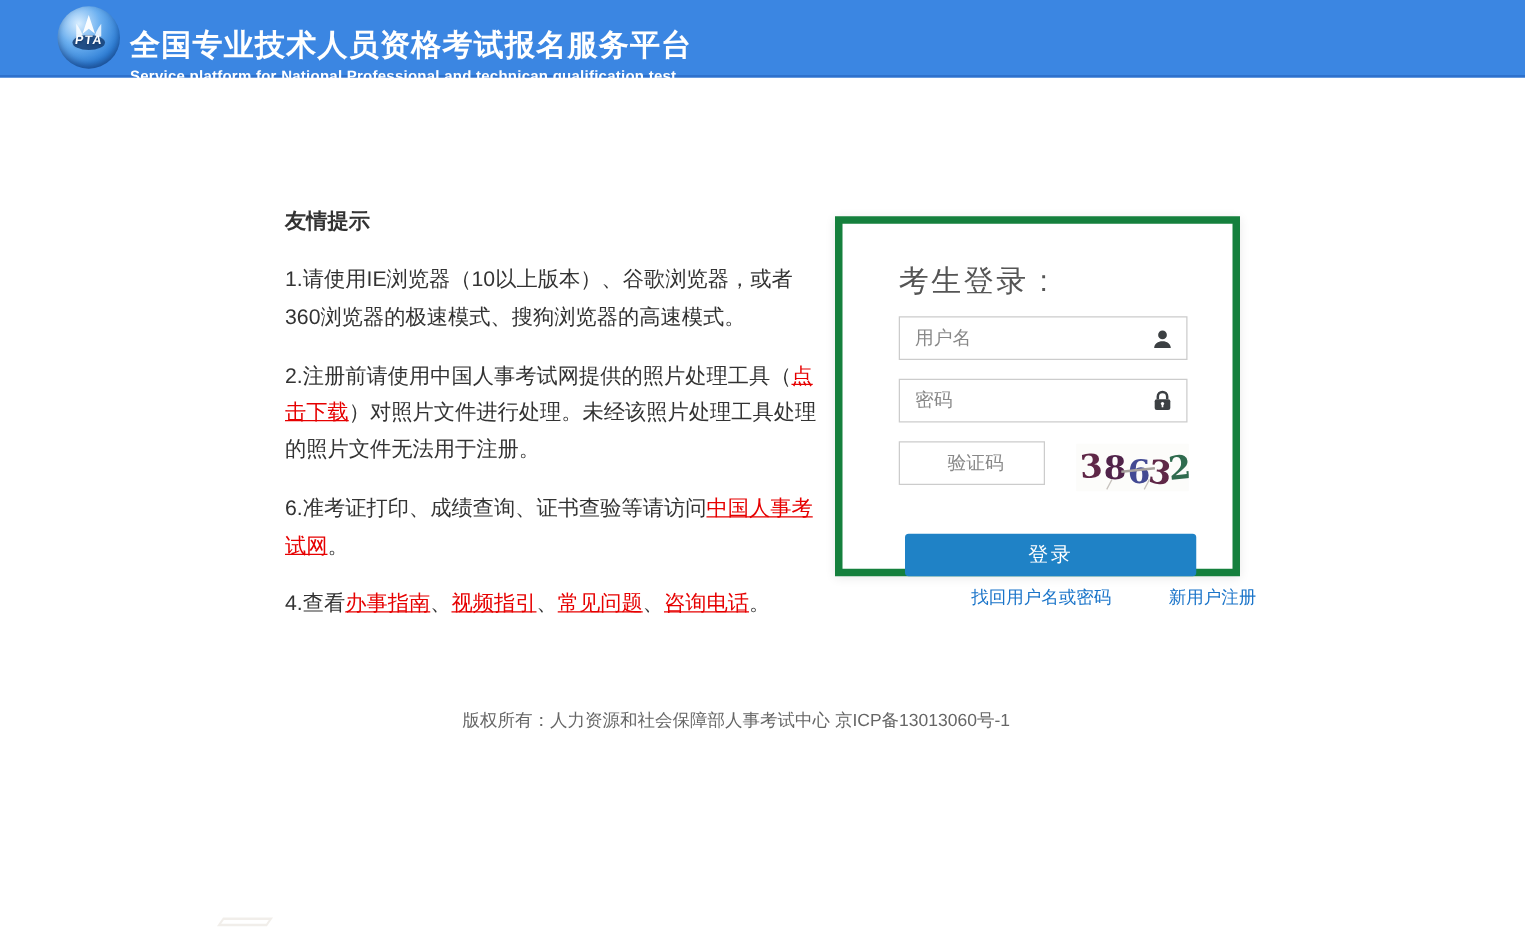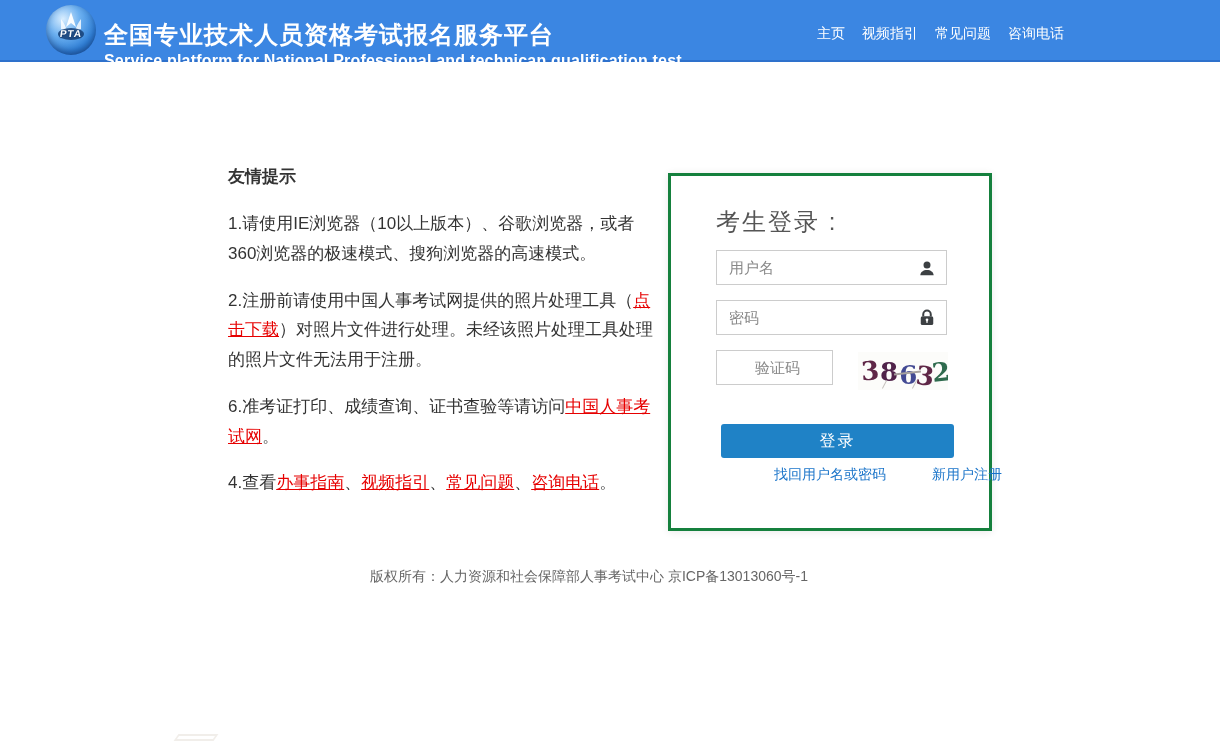--- a/index.html
+++ b/index.html
@@ -13,33 +13,33 @@
            display:flex; align-items:center; padding-left:46px; }
   .logo { width:50px; height:50px; border-radius:50%; position:relative; flex:0 0 auto;
           background:radial-gradient(circle at 34% 28%, #d9eeff 0%, #6cb0f0 35%, #2f7fd6 68%, #1b5fae 100%);
           box-shadow:inset 0 -3px 6px rgba(0,0,40,.35); }
   .logo svg { position:absolute; left:0; top:0; }
   .logo-label { position:absolute; left:50%; top:56%; transform:translate(-50%,-50%) skewX(-8deg);
                 font-size:10px; font-weight:bold; color:#fff; letter-spacing:1px;
                 text-shadow:0 1px 2px #143a6b; }
   .titles { margin-left:8px; color:#fff; }
   .title { font-size:24px; font-weight:bold; letter-spacing:1px; line-height:1.2;margin-top:31px; }
-  .subtitle { font-size:16px; font-weight:bold; margin-top:3px; letter-spacing:.2px; }
+  .subtitle { font-size:12px; font-weight:bold; margin-top:3px; letter-spacing:.2px; }
   nav { position:absolute; right:156px; top:25px; display:flex; gap:17px; }
   nav a { color:#fff; font-size:14px; text-decoration:none; cursor:pointer; white-space:nowrap; }
 
   
   .tips { position:absolute; left:228px; top:165px; width:432px; color:#333; }
   .tips h2 { font-size:17px; font-weight:bold; color:#333; margin-bottom:21px; }
   .tips p { font-size:17px; line-height:1.75; margin-bottom:17px; color:#333; }
   a.red { color:#e60000; text-decoration:underline; cursor:pointer; }
 
   
-  .login-panel { position:absolute; left:668px; top:173px; width:324px; height:358px;
-                 background:#fff; border:3px solid #15803d;
+  .login-panel { position:absolute; left:668px; top:173px; width:324px; height:288px;
+                 background:#fff; border:6px solid #15803d;
                  box-shadow:0 1px 8px rgba(0,0,0,.09); }
   .login-panel h3 { position:absolute; left:45px; top:30px; font-size:24px; font-weight:400;
                     color:#555; letter-spacing:2px; }
   .field { position:absolute; left:45px; width:231px; height:35px; }
   .field input { width:100%; height:100%; border:1px solid #ccc; padding:0 36px 0 12px;
                  font-size:15px; color:#555; outline:none;
                  font-family:"Liberation Sans","DejaVu Sans",sans-serif; }
   .field input::placeholder { color:#888; opacity:1; }
   .field.small { width:117px; }
   .field.small input { padding-right:12px;padding-left:38px; }
@@ -93,26 +93,20 @@
         <path d="M15 14 C18 18 20 22 21 26 L15 24 Z" fill="#ffffff" opacity="0.8"></path>
         <path d="M35 14 C32 18 30 22 29 26 L35 24 Z" fill="#ffffff" opacity="0.8"></path>
         <ellipse cx="25" cy="29" rx="13" ry="6" fill="#153e74" opacity="0.85"></ellipse>
       </svg>
       <span class="logo-label">PTA</span>
     </div>
     <div class="titles">
       <div class="title">全国专业技术人员资格考试报名服务平台</div>
       <div class="subtitle">Service platform for National Professional and technican qualification test</div>
     </div>
-    <nav>
-      <a>主页</a>
-      <a>视频指引</a>
-      <a>常见问题</a>
-      <a>咨询电话</a>
-    </nav>
   </header>
 
   <section class="tips">
     <h2>友情提示</h2>
     <p>
       <span>1.请使用IE浏览器（10以上版本）、谷歌浏览器，或者360浏览器的极速模式、搜狗浏览器的高速模式。</span>
     </p>
     <p>
       <span>2.注册前请使用中国人事考试网提供的照片处理工具（</span><a class="red">点击下载</a><span>）对照片文件进行处理。未经该照片处理工具处理的照片文件无法用于注册。</span>
     </p>

